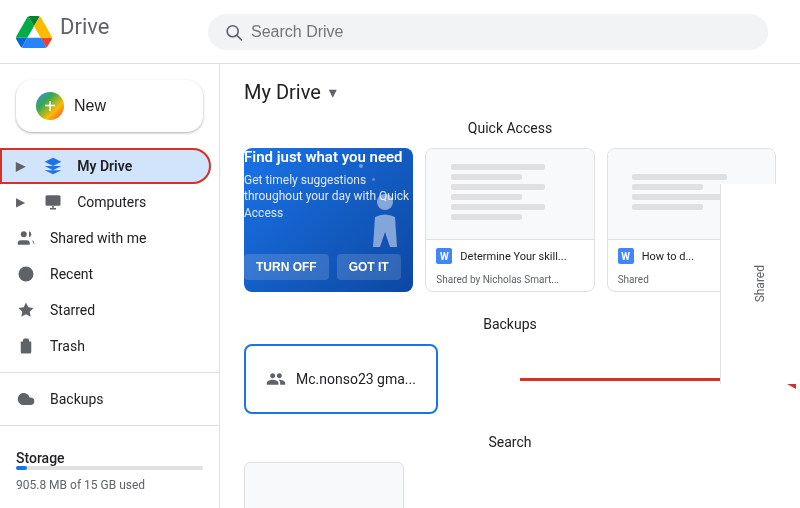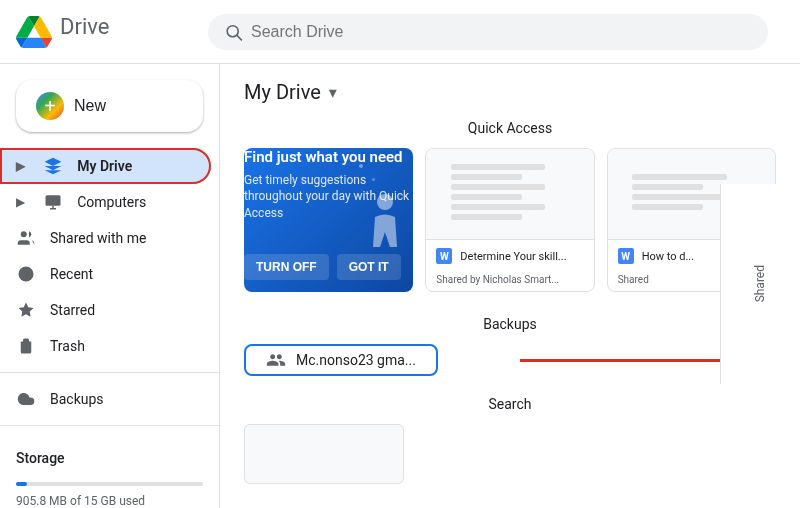--- a/index.html
+++ b/index.html
@@ -111,21 +111,21 @@
     .nav-item-label { font-size: 14px; }
 
     .storage-section {
       padding: 16px;
       margin-top: 8px;
     }
     .storage-label {
       font-size: 14px;
       color: #202124;
       font-weight: 500;
-      margin-bottom: 16px;
+      margin-bottom: 0;
     }
     .storage-bar-bg {
       background: #e0e0e0;
       border-radius: 4px;
       height: 4px;
       margin-bottom: 8px;
     }
     .storage-bar-fill {
       background: #1a73e8;
       border-radius: 4px;
@@ -266,21 +266,21 @@
     
     .folders-section {
       margin-bottom: 20px;
     }
     .folder-item {
       display: inline-flex;
       align-items: center;
       gap: 10px;
       border: 2px solid #1a73e8;
       border-radius: 8px;
-      padding: 4px 20px;
+      padding: 23px 20px;
       cursor: pointer;
       font-size: 14px;
       color: #202124;
       background: #fff;
       position: relative;
     }
 
     
     .files-section { }
     .file-preview {

